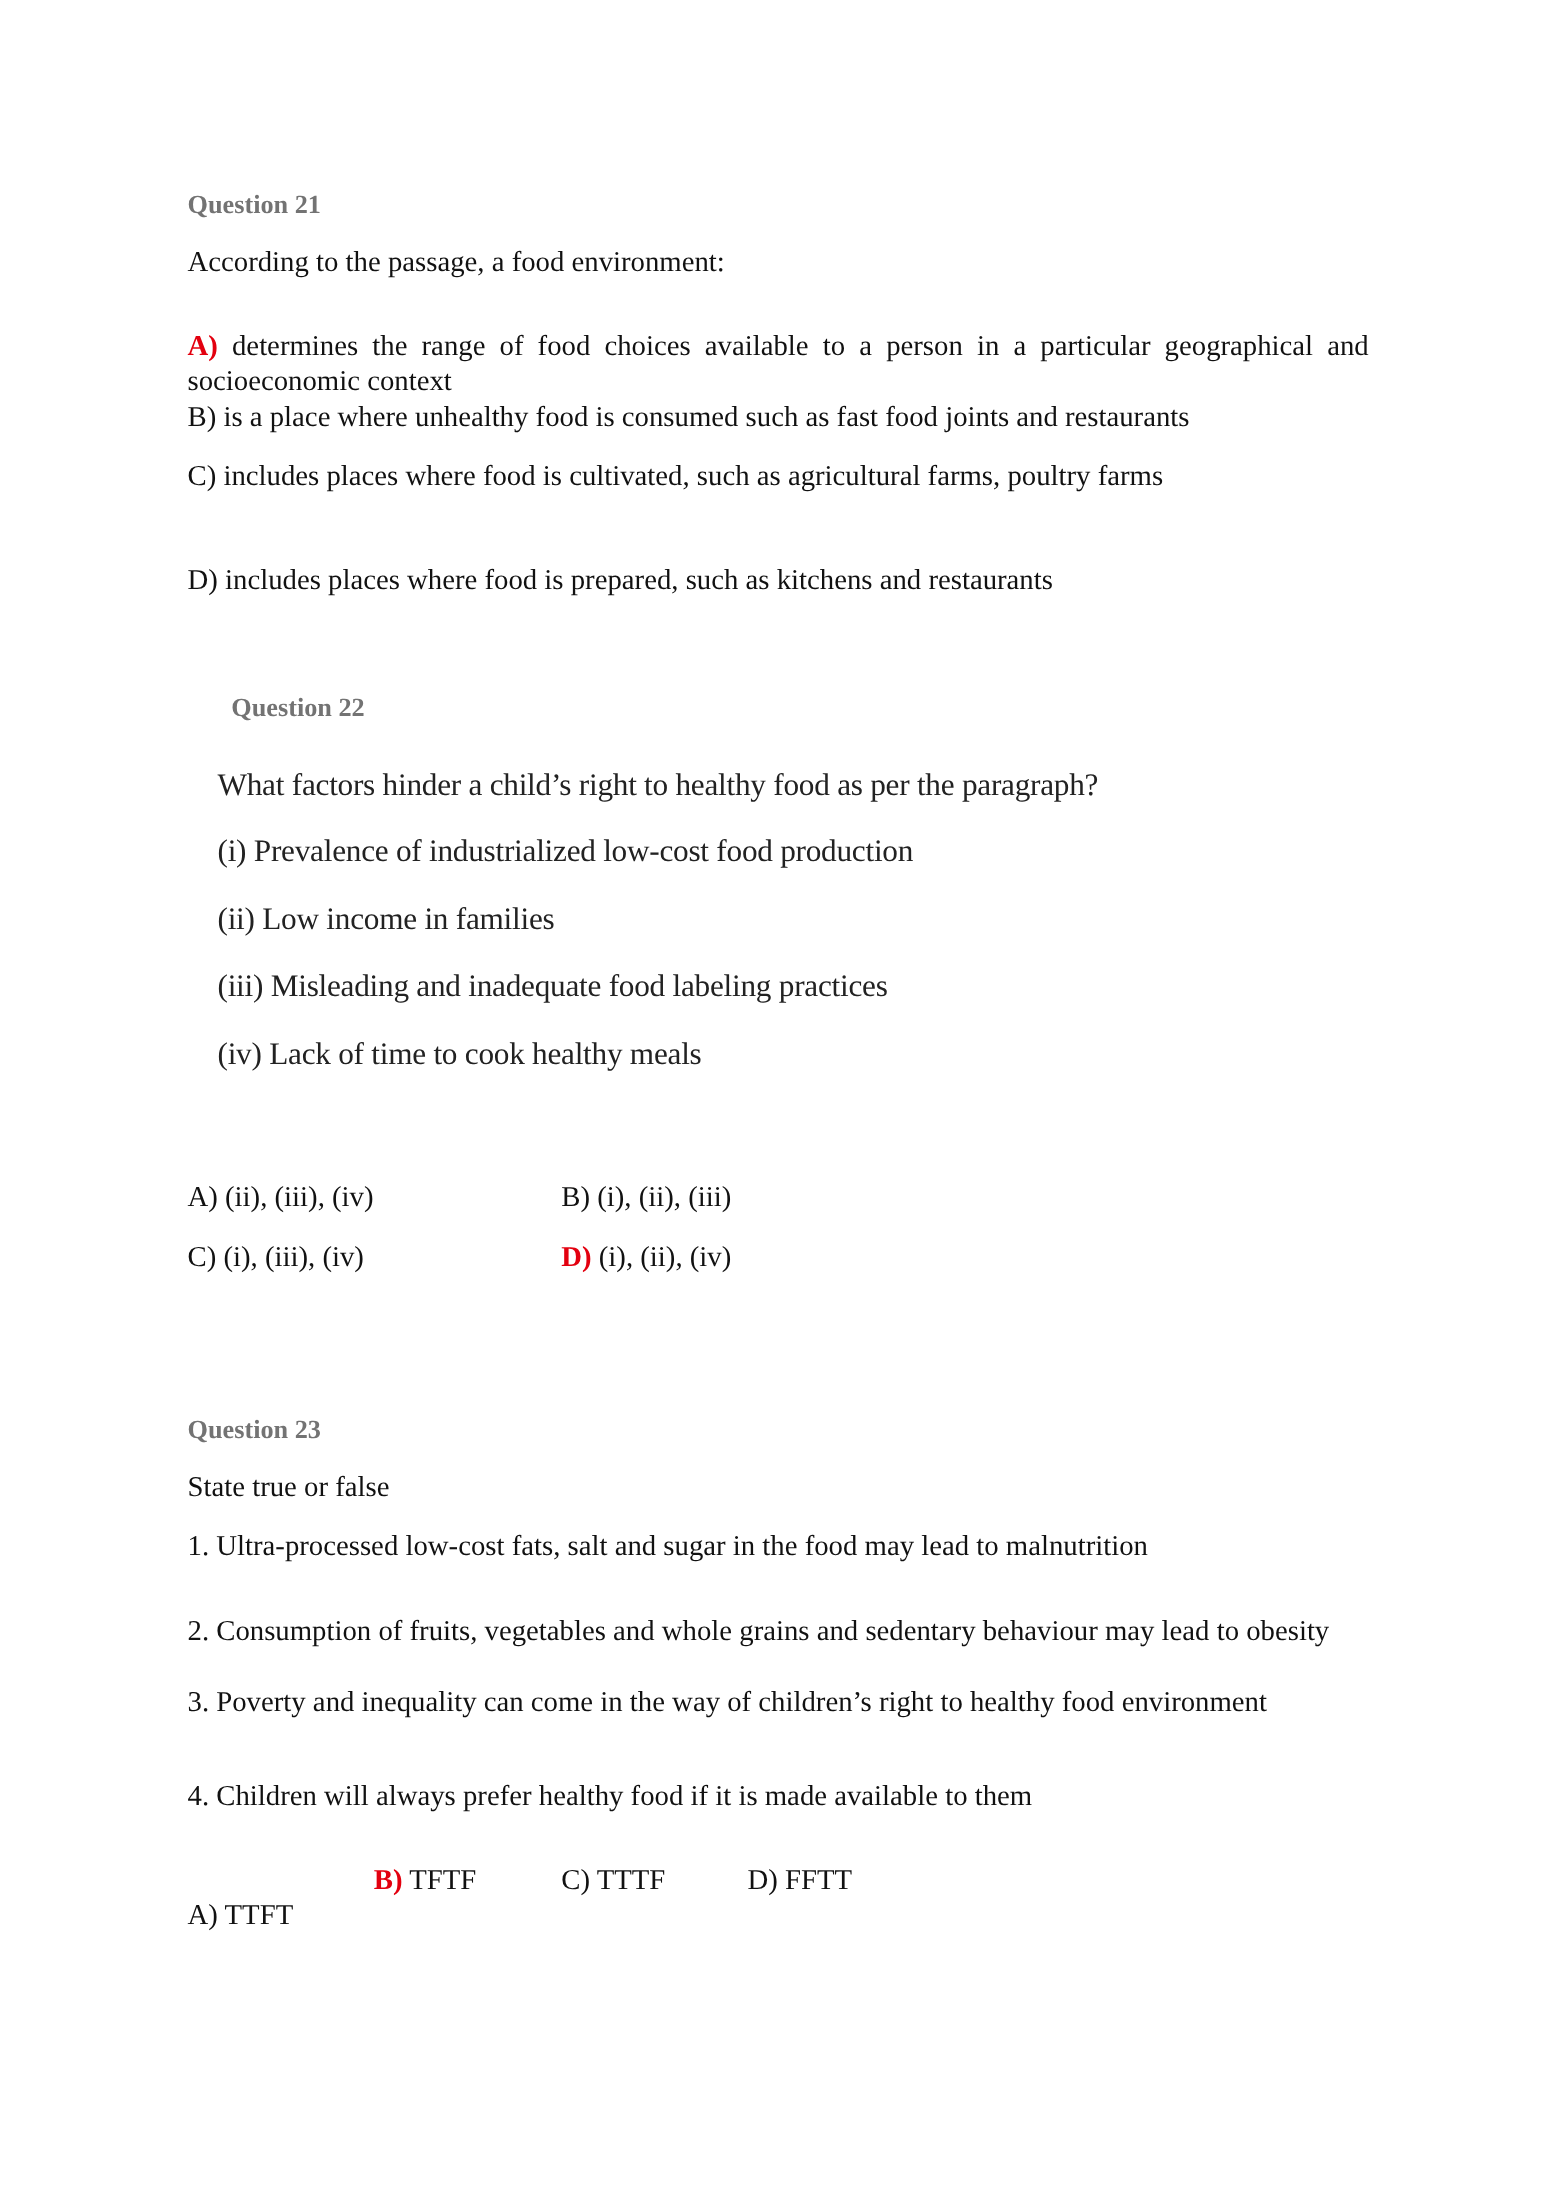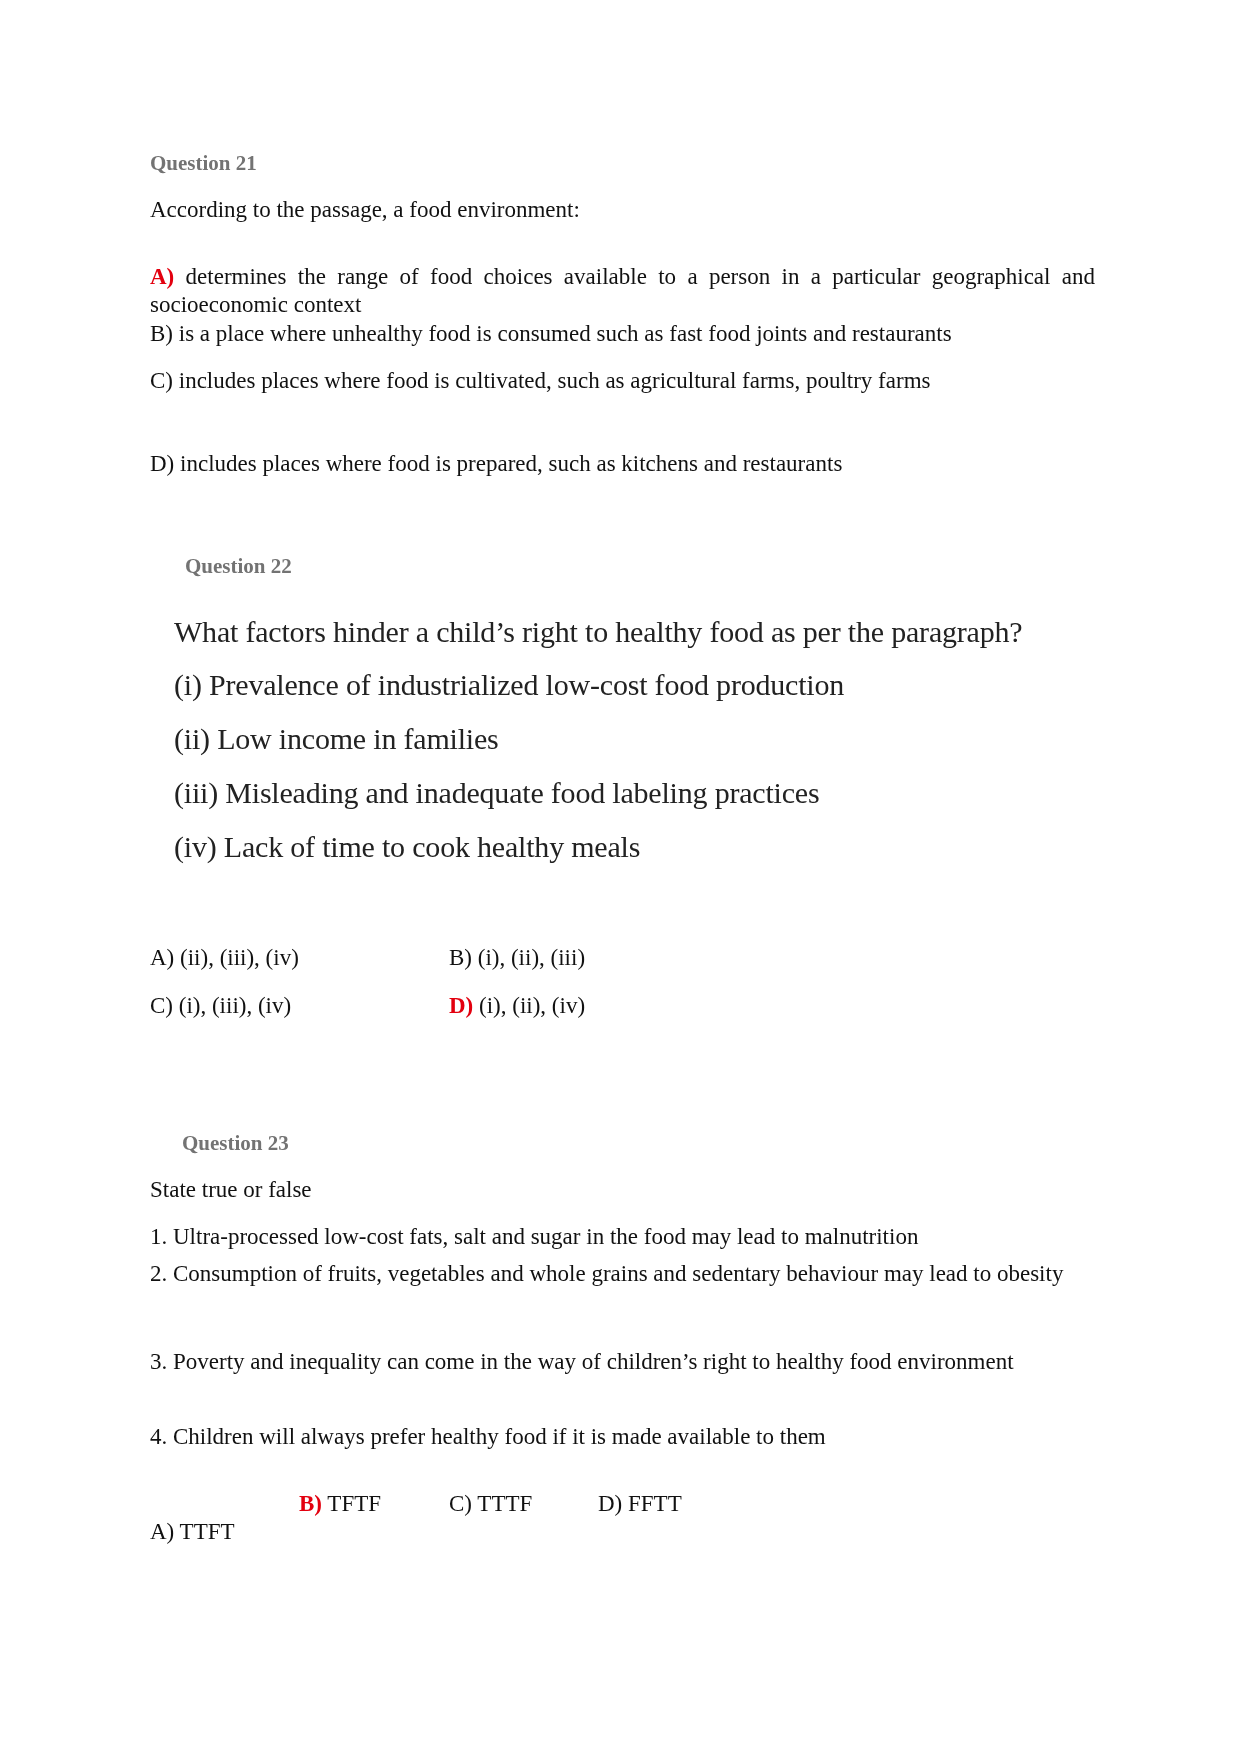--- a/index.html
+++ b/index.html
@@ -11,21 +11,21 @@
     .q-heading {
       position: absolute; left: 0; font-weight: bold; font-size: 21px; color: #737373;
     }
     .line {
       position: absolute; left: 0; font-size: 23px; line-height: 28px; color: #111;
       width: 945px;
     }
     .justify { text-align: justify; text-align-last: left; margin-top: 20px; }
     .ans-letter { color: #e3000f; font-weight: bold; }
     .img-q {
-      position: absolute; left: 24px; font-size: 30px; color: #222; letter-spacing: -0.2px;
+      position: absolute; left: 24px; font-size: 25px; color: #222; letter-spacing: -0.2px;
     }
     .opt { position: absolute; font-size: 23px; color: #111; white-space: nowrap; }
   </style>
 </head>
 <body>
 
 <div class="page">
 
   <section>
     <div class="q-heading" style="top:151px;">Question 21</div>
@@ -60,24 +60,24 @@
     </div>
     <div class="opt" style="left:0; top:993px;">
       <span>C)</span><span> (i), (iii), (iv)</span>
     </div>
     <div class="opt" style="left:299px; top:993px;">
       <span class="ans-letter">D)</span><span> (i), (ii), (iv)</span>
     </div>
   </section>
 
   <section>
-    <div class="q-heading" style="top:1131px;margin-left:32px;">Question 23</div>
+    <div class="q-heading" style="top:1131px;">Question 23</div>
     <div class="line" style="top:1176px;">State true or false</div>
     <div class="line" style="top:1223px;">1. Ultra-processed low-cost fats, salt and sugar in the food may lead to malnutrition</div>
-    <div class="line justify" style="top:1240px;">2. Consumption of fruits, vegetables and whole grains and sedentary behaviour may lead to obesity</div>
+    <div class="line justify" style="top:1271px;">2. Consumption of fruits, vegetables and whole grains and sedentary behaviour may lead to obesity</div>
     <div class="line" style="top:1348px;">3. Poverty and inequality can come in the way of children’s right to healthy food environment</div>
     <div class="line" style="top:1395px;margin-top:28px;">4. Children will always prefer healthy food if it is made available to them</div>
 
     <div class="opt" style="left:0; top:1491px;margin-top:28px;">
       <span>A)</span><span> TTFT</span>
     </div>
     <div class="opt" style="left:149px; top:1491px;">
       <span class="ans-letter">B)</span><span> TFTF</span>
     </div>
     <div class="opt" style="left:299px; top:1491px;">

